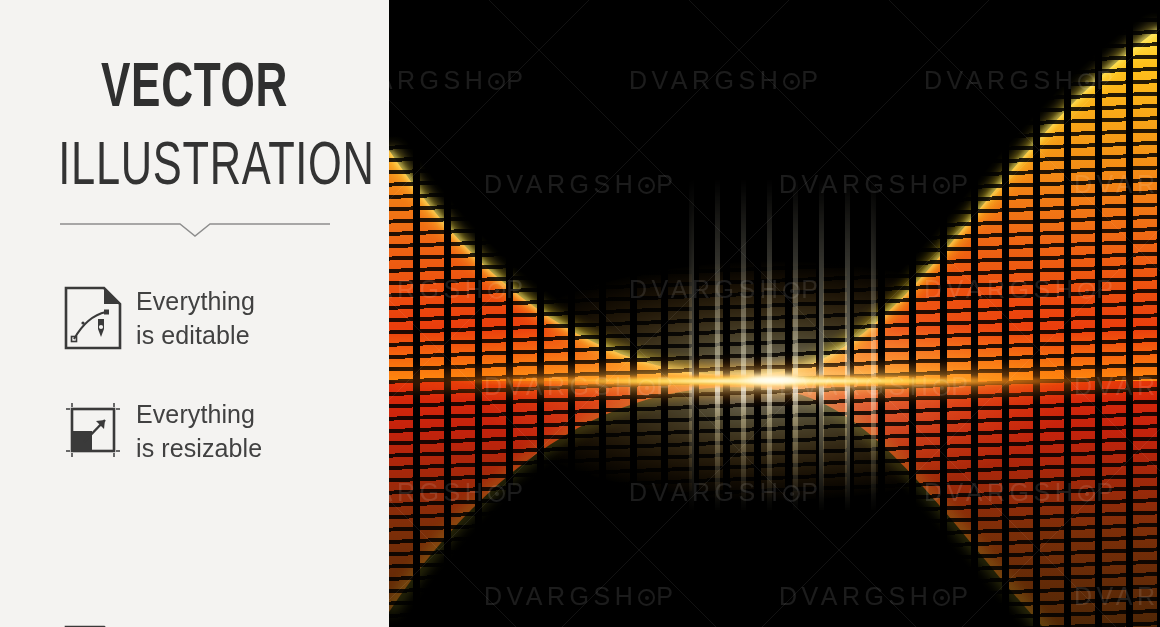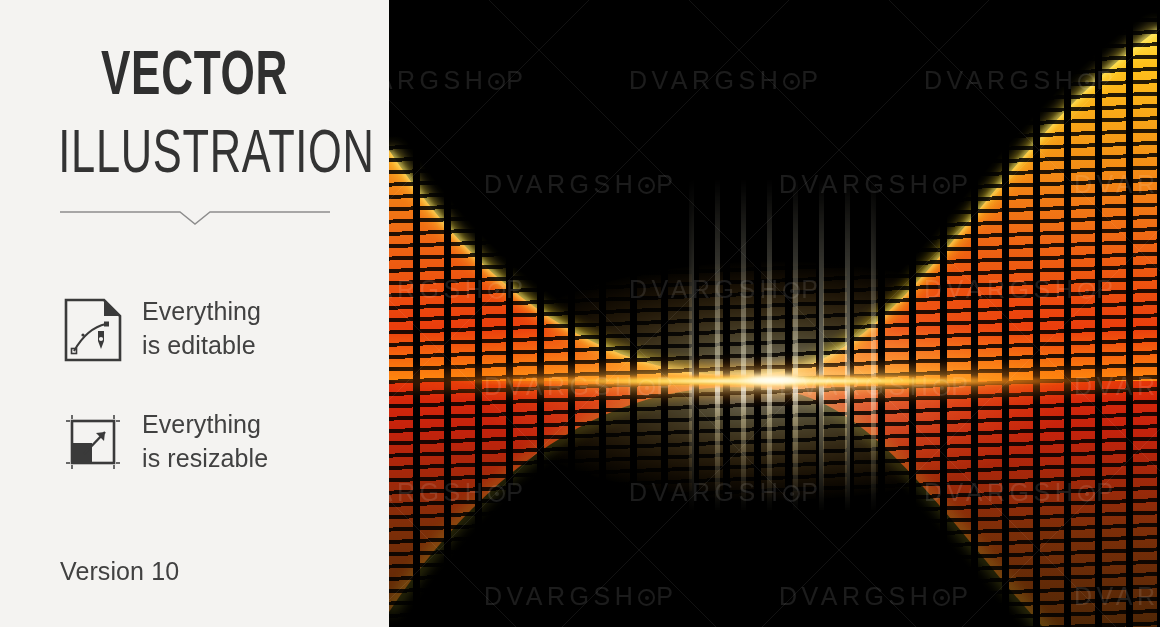--- a/index.html
+++ b/index.html
@@ -8,21 +8,21 @@
     font-family:"Liberation Sans","DejaVu Sans",sans-serif;
     background:#f4f4f2;
   }
   #page{position:relative;width:1160px;height:627px;overflow:hidden;display:flex;}
 
   
   #left-panel{
     position:relative;width:389px;height:627px;flex:0 0 389px;
     background:#f4f3f1;overflow:hidden;
   }
-  #title-block{padding-top:44px;text-align:center;}
+  #title-block{padding-top:56px;text-align:center;}
   .title-main{
     font-family:"Liberation Sans Narrow","Liberation Sans",sans-serif;
     font-weight:700;color:#2f2f2f;font-size:63px;line-height:0.92;
     letter-spacing:1px;margin:0;
     transform:scaleX(0.70);transform-origin:center center;
     white-space:nowrap;
   }
   .title-sub{
     font-family:"Liberation Sans Narrow","Liberation Sans",sans-serif;
     font-weight:400;color:#333;font-size:62px;line-height:1;
@@ -30,21 +30,21 @@
     transform:scaleX(0.70);transform-origin:center center;
     white-space:nowrap;
   }
   
   #divider{position:relative;width:270px;height:22px;margin:24px auto 0 auto;}
   #divider svg{display:block;}
 
   
   #features{margin:22px 0 0 0;padding:0 0 0 60px;}
   .feature{
-    display:flex;align-items:flex-end;gap:16px;height:113px;
+    display:flex;align-items:center;gap:10px;height:113px;
   }
   .feature .ficon{flex:0 0 66px;width:66px;height:66px;display:block;}
   .feature .flabel{
     font-family:"Liberation Sans","DejaVu Sans",sans-serif;
     font-weight:400;color:#414141;font-size:25px;line-height:1.38;
     white-space:pre-line;letter-spacing:0.1px;
   }
 
   
   #artwork{
@@ -176,21 +176,20 @@
               <path d="M54 5 V9"></path>
                 <path d="M54 55 V59"></path>
             </g>
           </svg>
         </span>
         <span class="flabel">Everything
 is resizable</span>
       </div>
 
       <div class="feature">
-        <span class="flabel">Version 10</span>
       </div>
 
       <div class="feature">
         <span class="ficon">
           <svg width="66" height="66" viewBox="0 0 66 66">
             <path d="M6 3 H44 L60 19 V63 H6 Z" fill="none" stroke="#3a3a3a" stroke-width="2.6"></path>
             <path d="M44 3 L60 19 H44 Z" fill="#3a3a3a"></path>
           </svg>
         </span>
 

